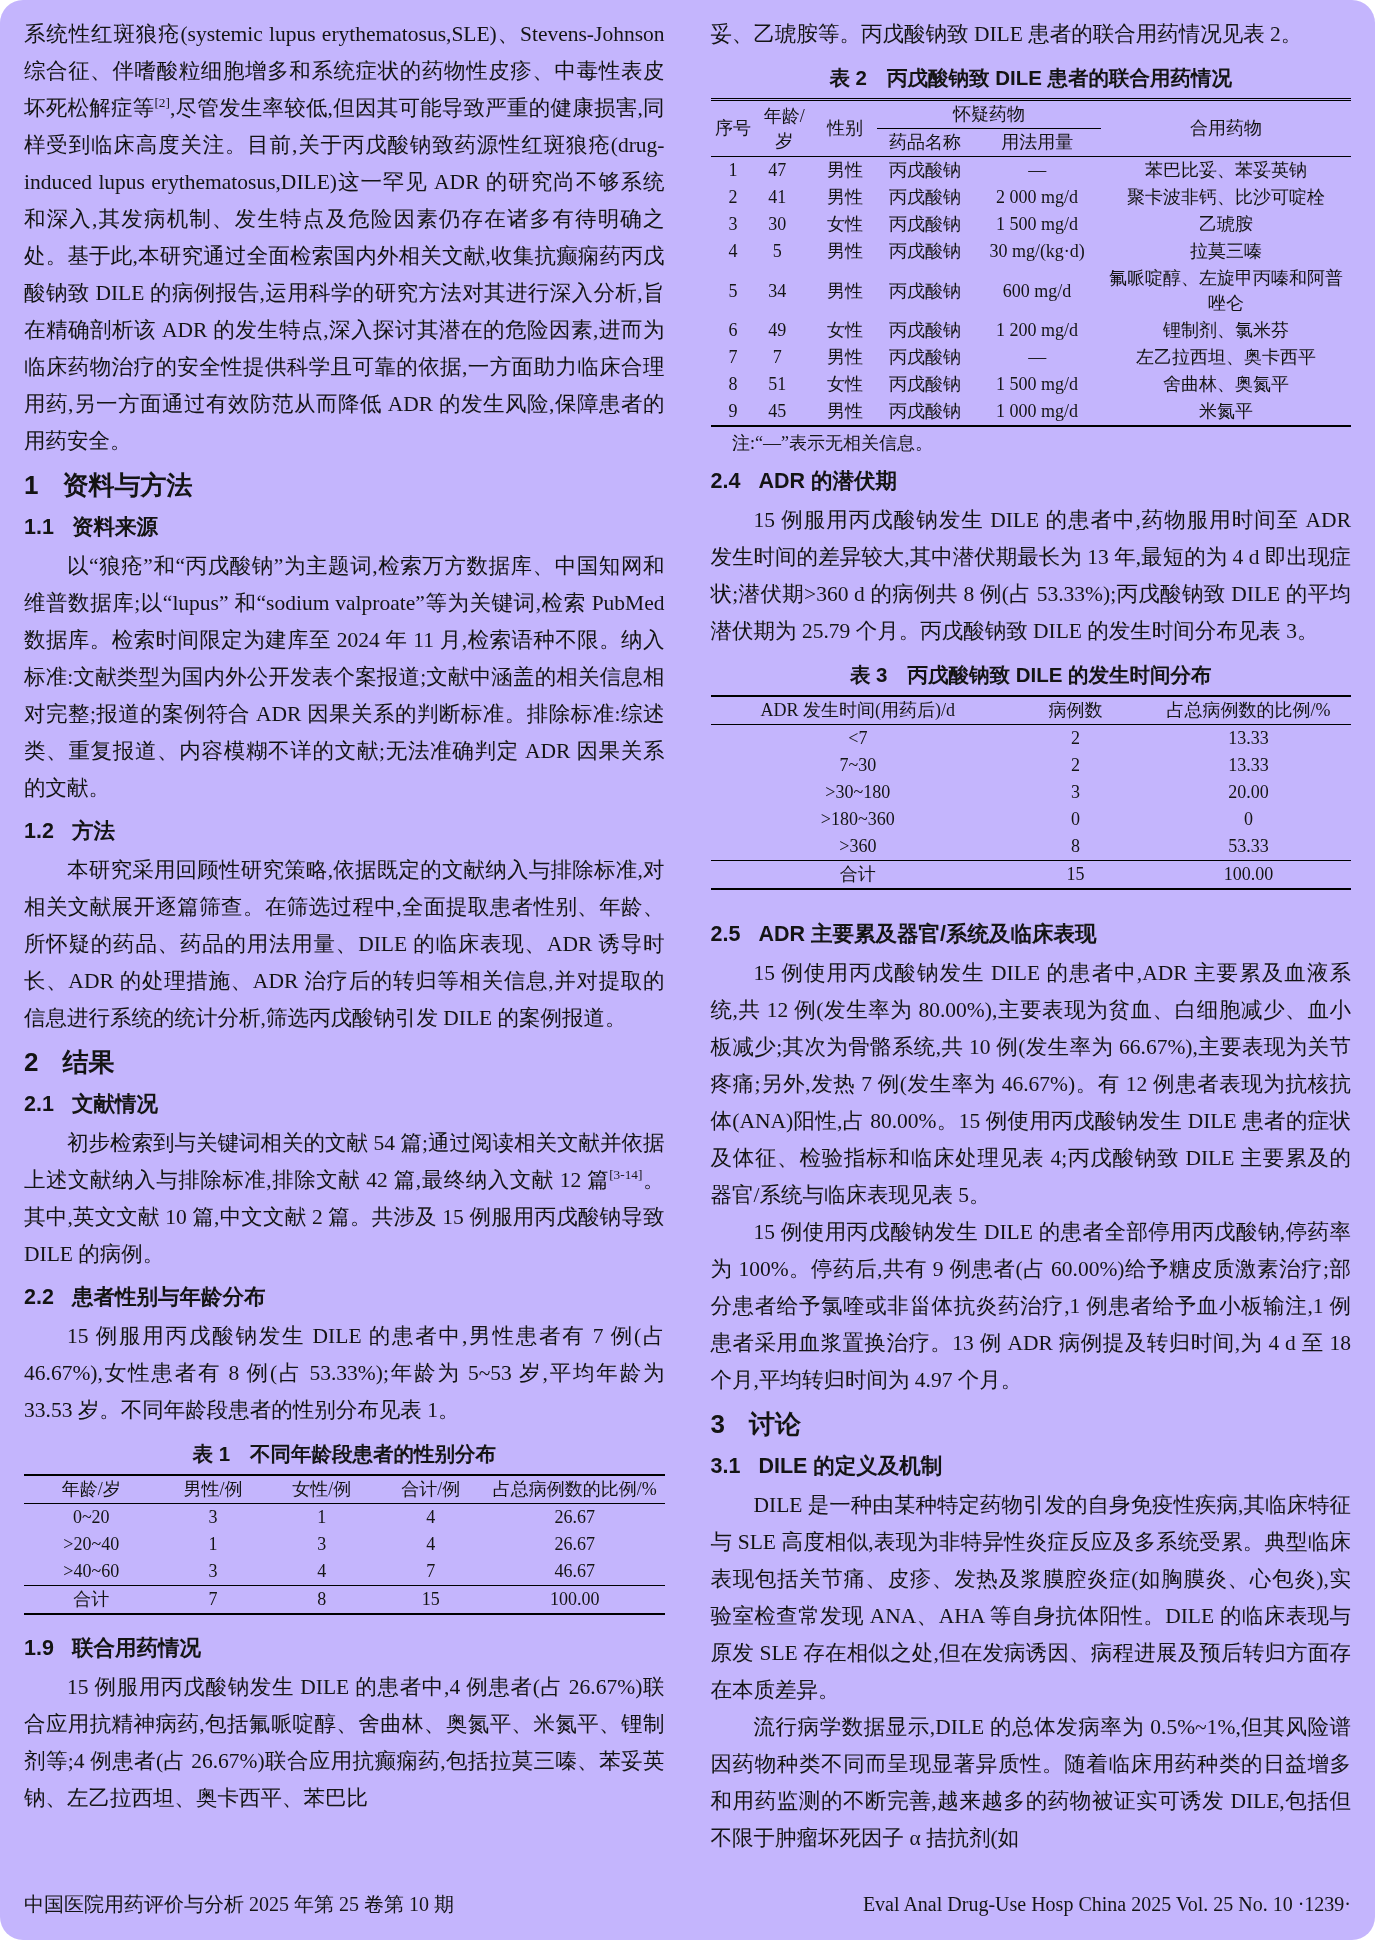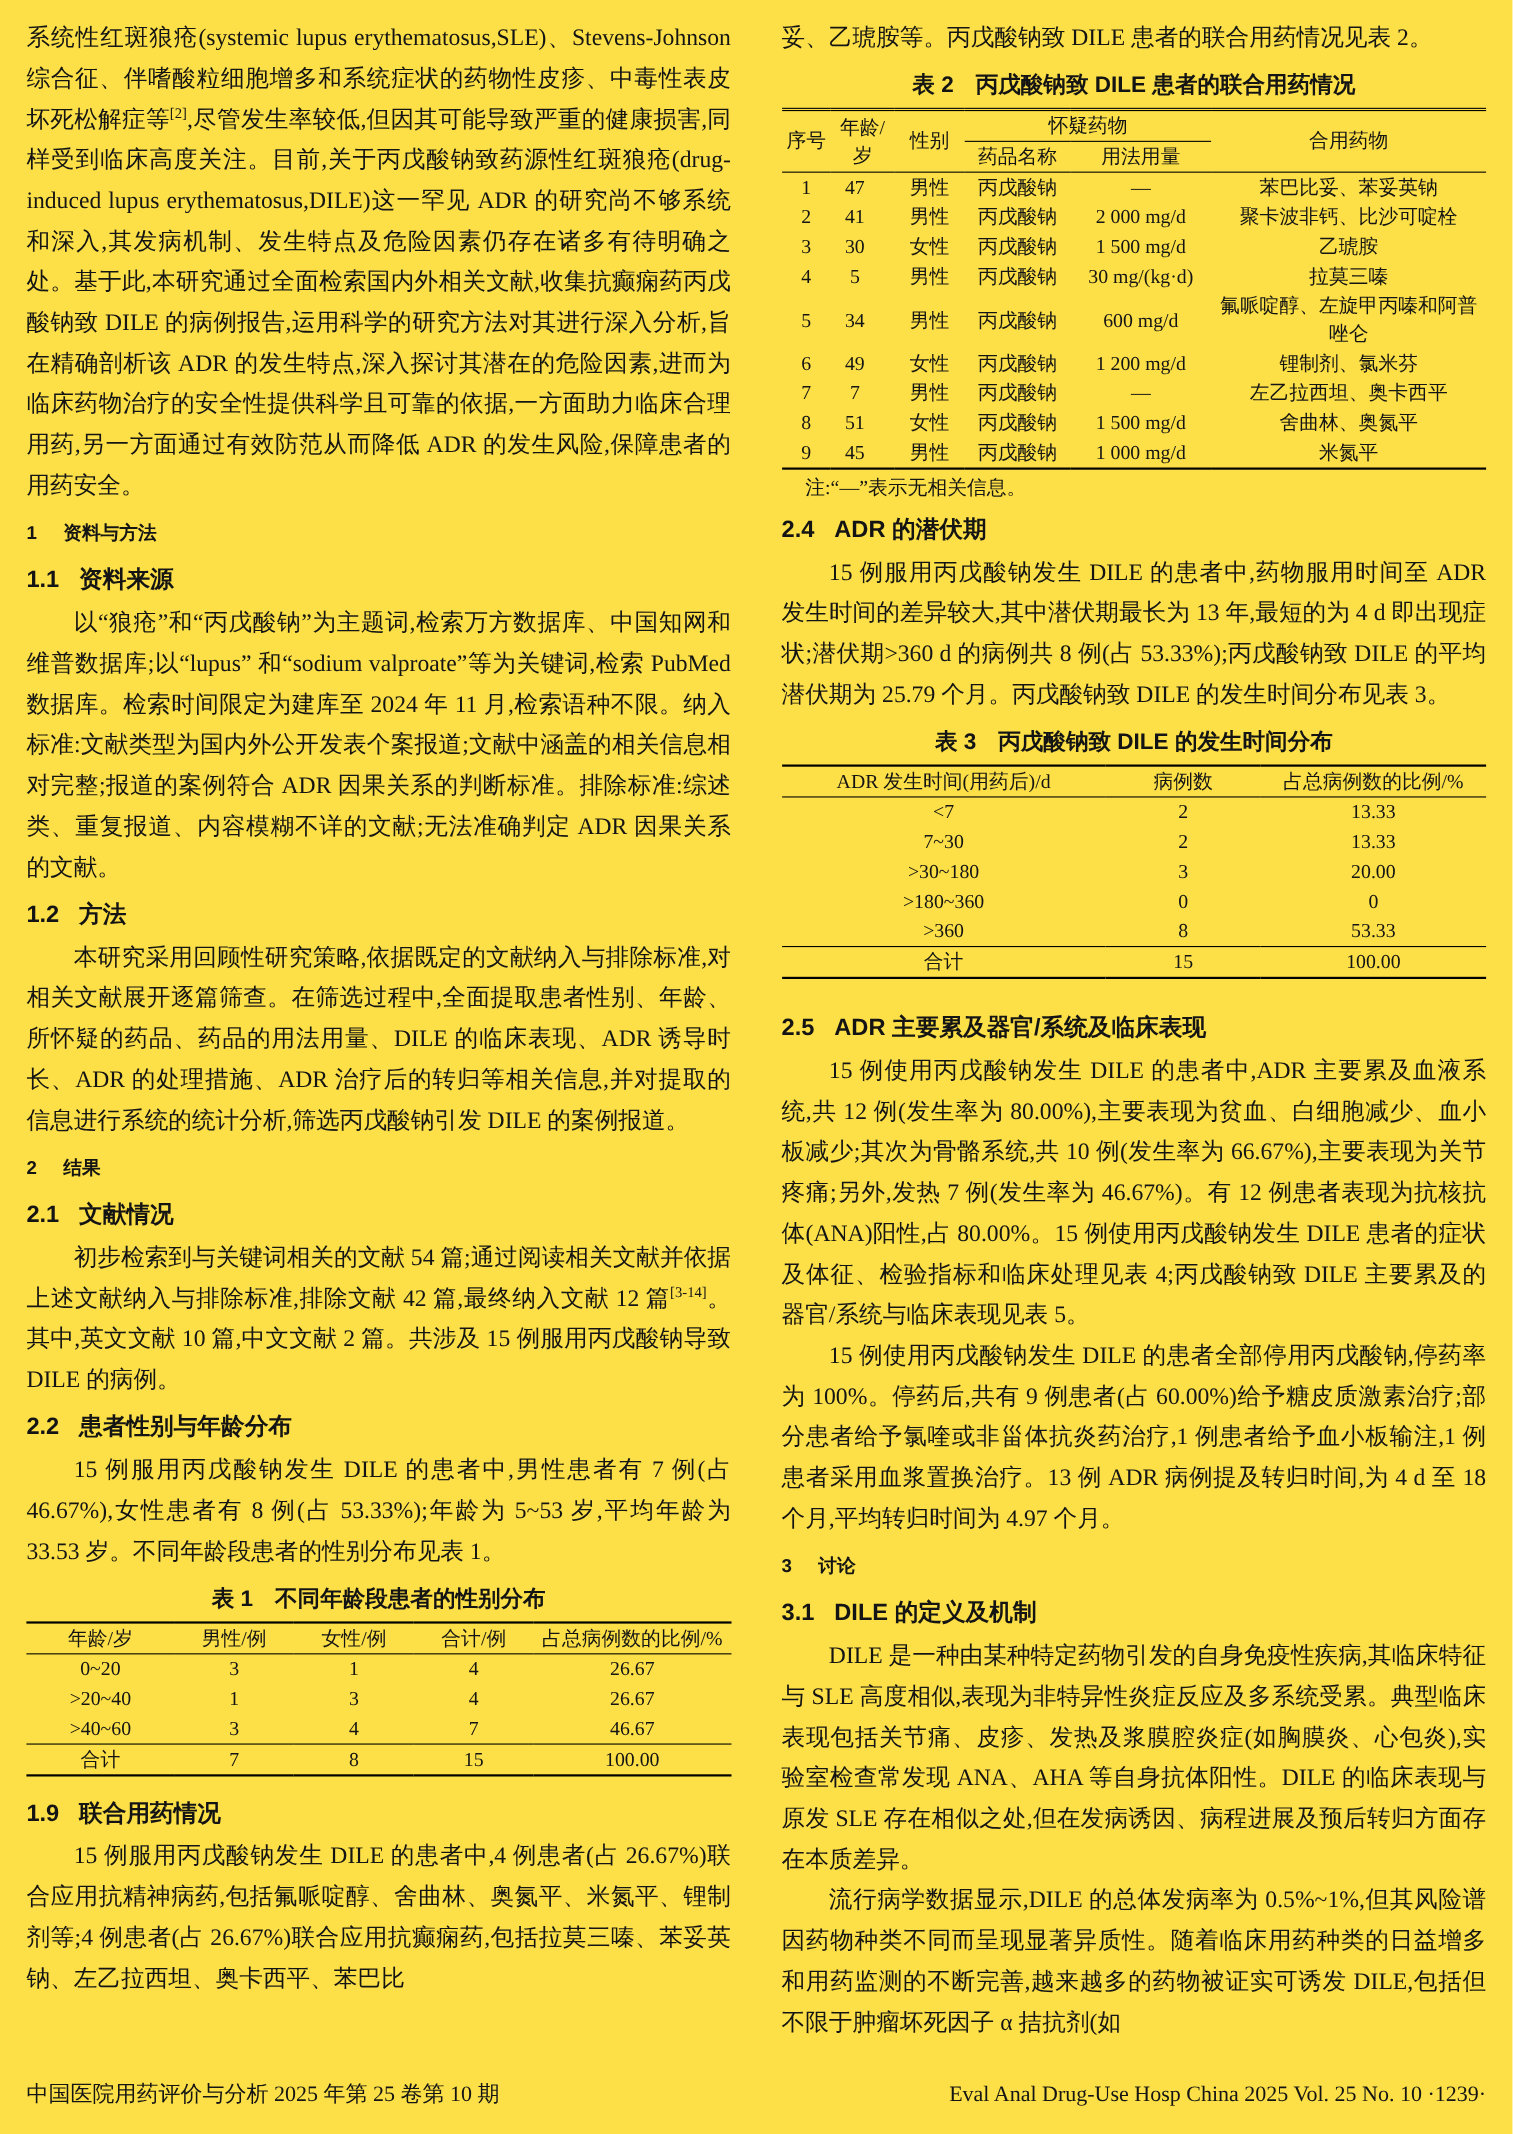--- a/index.html
+++ b/index.html
@@ -1,34 +1,35 @@
 <!DOCTYPE html>
 <html lang="zh"><head>
 <meta charset="utf-8">
 <style>
   * { box-sizing: border-box; }
   html,body { margin:0; padding:0; background:#ffffff; }
   .page {
     position:relative; width:1375px; height:1940px; margin:0 auto;
-    background:#fde047; color:#141414; overflow:hidden;
+    background:#c4b5fd; color:#141414; overflow:hidden;
     font-family:"Liberation Serif","DejaVu Serif",serif;
+    border-radius:23px;
   }
   .cols { display:flex; gap:46px; padding:16px 24px 0 24px; }
   .col { width:50%; }
   p.para {
     margin:0; font-size:21.5px; line-height:37px;
     text-align:justify; text-indent:2em;
   }
   p.para.noindent { text-indent:0; }
   sup.ref { font-size:0.62em; line-height:0; vertical-align:super; }
   .h1, .h2 {
     font-family:"Liberation Sans","DejaVu Sans",sans-serif;
     font-weight:700; margin:7px 0 4px;
   }
-  .h1 { font-size:17px; line-height:36px; }
+  .h1 { font-size:26px; line-height:36px; }
   .h2 { font-size:21.5px; line-height:34px; }
   .h1 .num { margin-right:24px; }
   .h2 .num { margin-right:18px; }
   .caption {
     font-family:"Liberation Sans","DejaVu Sans",sans-serif;
     font-weight:700; font-size:20.5px; line-height:30px;
     text-align:center; margin:10px 0 5px;
   }
   .caption .num { margin-right:20px; }
   table.tbl {

